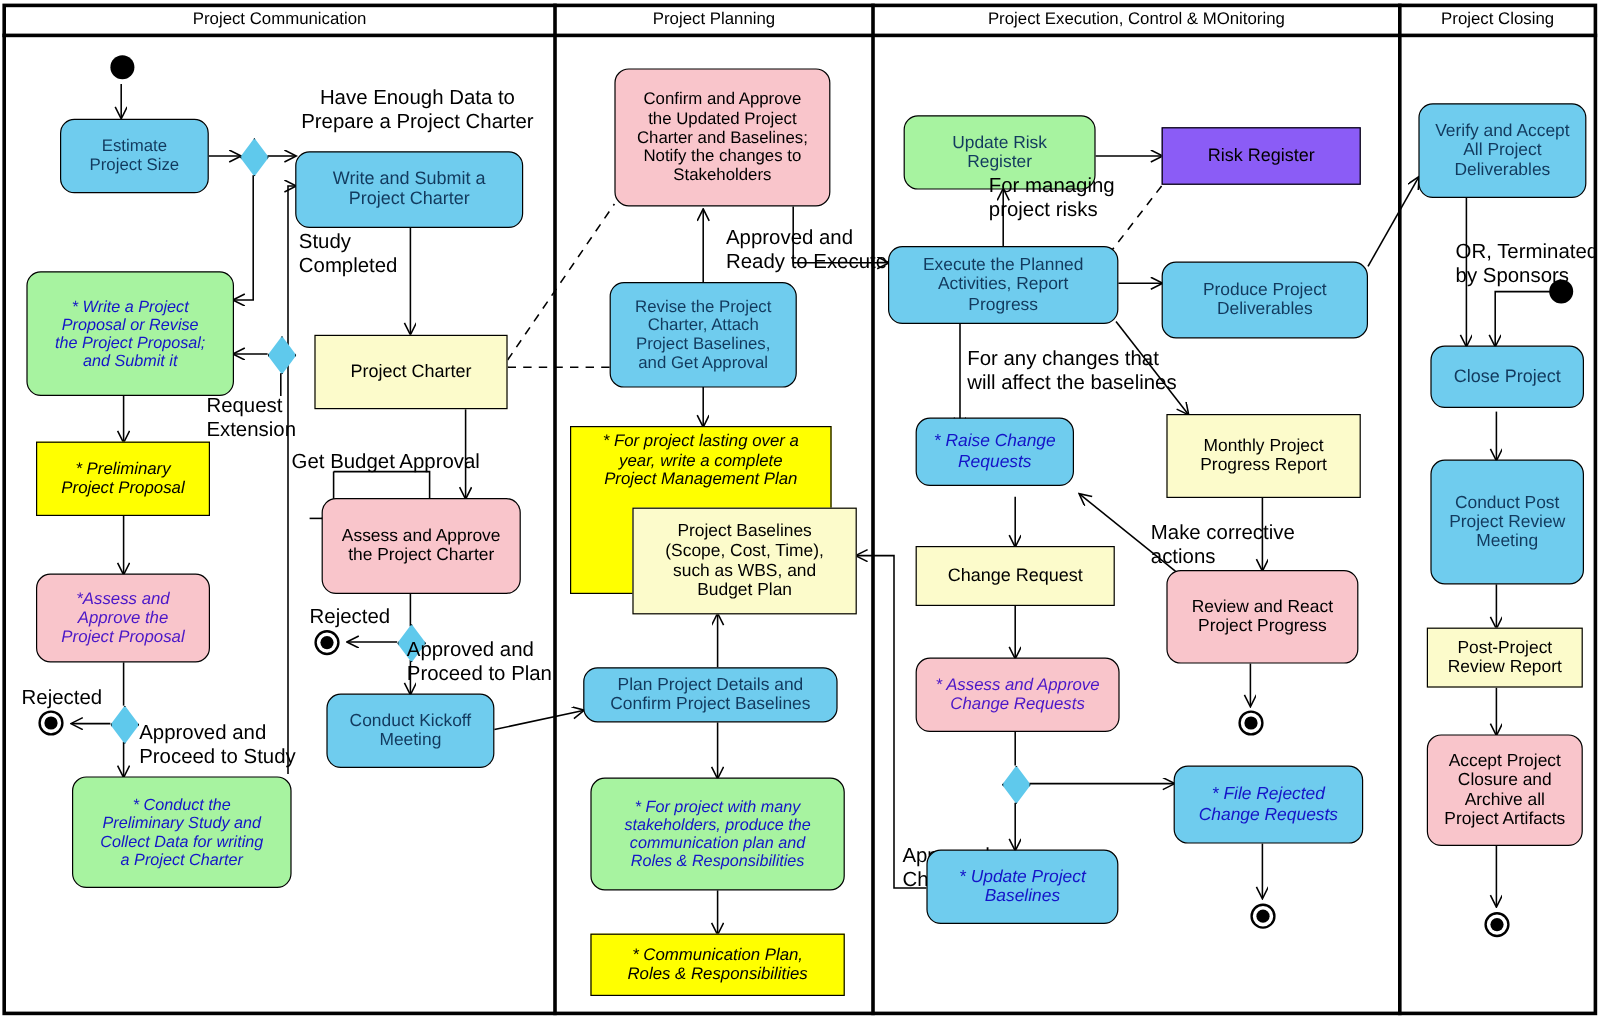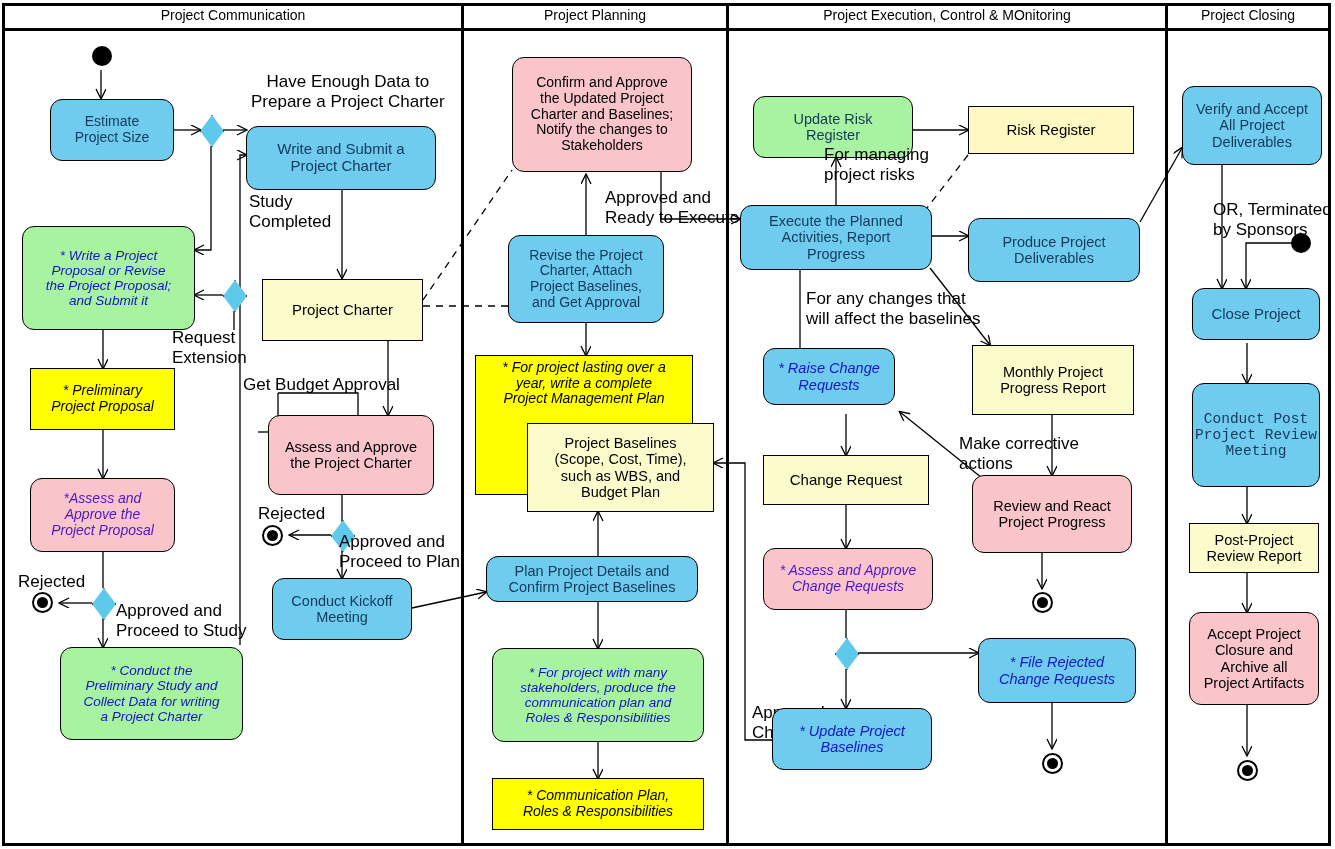--- a/index.html
+++ b/index.html
@@ -14,21 +14,21 @@
   .swim-title{position:absolute;top:5px;height:20px;line-height:20px;text-align:center;font-size:14px;color:#000;white-space:nowrap;}
 
   
   .node{position:absolute;box-sizing:border-box;border:1px solid #000;display:flex;align-items:center;justify-content:center;text-align:center;line-height:1.12;}
   .act{border-radius:12px;}
   .obj{border-radius:0;}
   .blue{background:#6FCCEE;color:#123a5e;}
   .green{background:#A7F3A0;color:#1414c8;font-style:italic;}
   .pink{background:#F9C5CB;color:#000;}
   .pinkv{background:#F9C5CB;color:#4B17C8;font-style:italic;}
-  .yellow{background:#fef9c3;color:#000;}
+  .yellow{background:#8b5cf6;color:#000;}
   .lyellow{background:#FCFBCB;color:#000;}
   .bluei{background:#6FCCEE;color:#1414c8;font-style:italic;}
   .yellowi{background:#FFFF00;color:#000;font-style:italic;}
 
   .lbl{position:absolute;font-size:17px;color:#000;line-height:1.2;white-space:pre;background:transparent;}
 
   
   .dia{position:absolute;width:22px;height:30px;}
   .dia i{display:block;width:100%;height:100%;background:#5FC9EC;border:1px solid #000;
         clip-path:polygon(50% 0,100% 50%,50% 100%,0 50%);}
@@ -383,21 +383,21 @@
     </div>
 
   <div class="lbl" style="left:1213px;top:200px;">OR, Terminated
 by Sponsors</div>
   <div class="initial" style="left:1291px;top:233px;"></div>
 
   <div class="node act blue" style="left:1192px;top:288px;width:128px;height:52px;font-size:15px;">
       <span style="white-space:pre-line">Close Project</span>
     </div>
 
-  <div class="node act blue" style="left:1192px;top:383px;width:128px;height:104px;font-size:14.5px;font-family:Liberation Mono, monospace;">
+  <div class="node act blue" style="left:1192px;top:383px;width:128px;height:104px;font-size:14.5px;">
       <span style="white-space:pre-line">Conduct Post
 Project Review
 Meeting</span>
     </div>
 
   <div class="node obj lyellow" style="left:1189px;top:523px;width:130px;height:50px;font-size:14.5px;">
       <span style="white-space:pre-line">Post-Project
 Review Report</span>
     </div>
 

